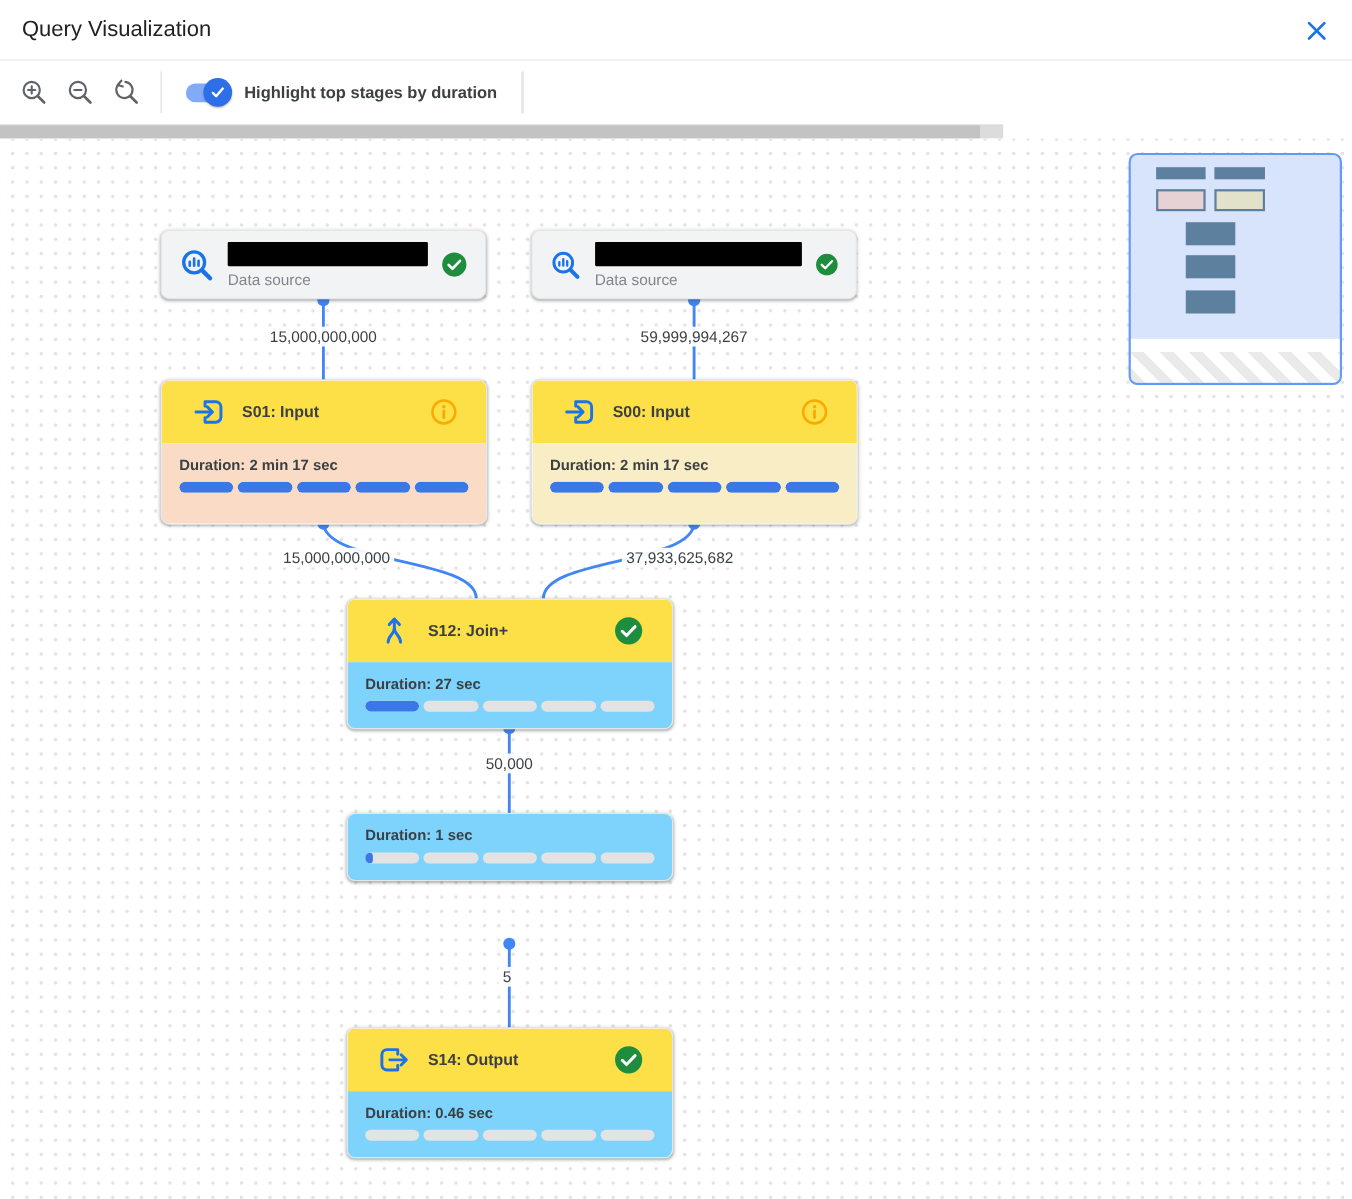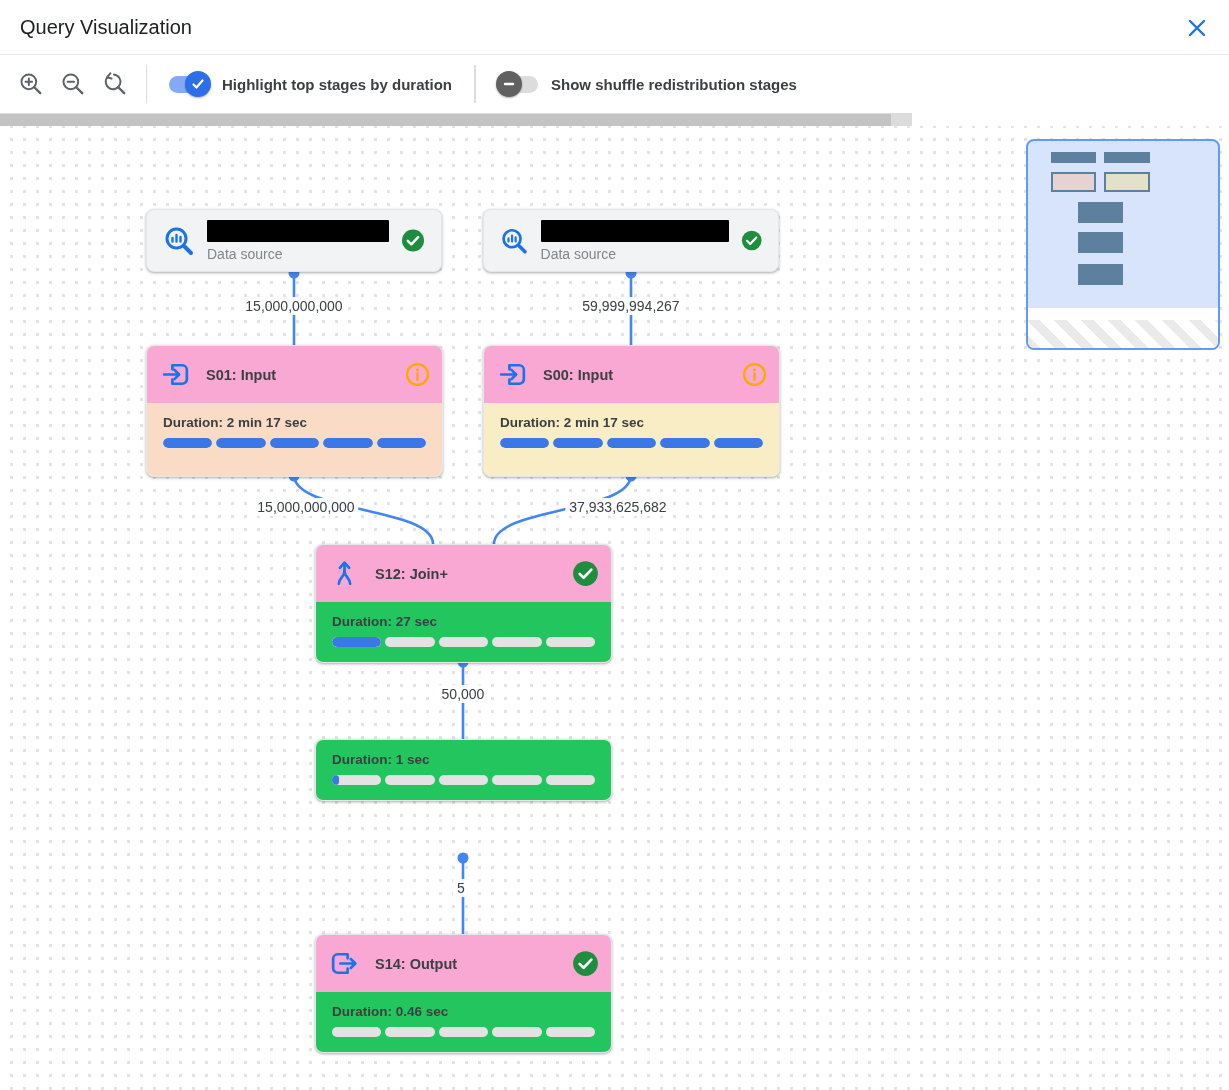--- a/index.html
+++ b/index.html
@@ -41,23 +41,23 @@
 
   
   .node { position:absolute; background:#fff; border:1px solid #e4e6e8; border-radius:8px;
     box-shadow:0 1px 2px rgba(60,64,67,.28), 0 1px 3px 1px rgba(60,64,67,.12); cursor:pointer; }
   .ds-node { width:296px; height:63px; display:flex; align-items:center; padding:0 16px; background:#f1f3f4; gap:12px; }
   .ds-mid { flex:1; display:flex; flex-direction:column; gap:4px; }
   .redaction { width:182px; height:22px; background:#000; border-radius:1px; }
   .ds-caption { font-size:14px; color:#80868b; }
 
   .stage-node { width:297px; overflow:hidden; }
-  .stage-header { height:57px; background:#f9a8d4; display:flex; align-items:center; padding:0 12px; gap:14px; }
+  .stage-header { height:57px; background:#fde047; display:flex; align-items:center; padding:0 26px; gap:14px; }
   .stage-title { flex:1; font-size:14.5px; font-weight:bold; color:#3c4043; }
-  .stage-body { padding:12px 16px 0 16px; background:#22c55e; }
+  .stage-body { padding:12px 16px 0 16px; background:#7dd3fc; }
   .stage-body.peach { background:#fadcc6; }
   .stage-body.yellow { background:#f9edc6; }
   .stage-body.tall { height:73px; }
   .stage-body.short { height:60px; }
   .duration { font-size:13.5px; font-weight:bold; color:#3c4043; margin-bottom:8px; }
   .bar { display:flex; gap:4px; height:10px; }
   .seg { flex:1; height:10px; background:#e3e3e3; border-radius:5px; overflow:hidden; }
   .segfill { height:100%; background:#3b78e7; border-radius:5px; }
 
   
@@ -117,30 +117,20 @@
             <path d="M2.5 7.5 L5.5 10.5 L11.5 3.5" fill="none" stroke="#fff" stroke-width="2.2" stroke-linecap="round" stroke-linejoin="round"></path>
           </svg>
         </div>
       </div>
       <span class="toggle-label">Highlight top stages by duration</span>
     </div>
     <div class="vdiv"></div>
 
     <div class="vdiv"></div>
 
-    <div class="toggle-group">
-      <div class="toggle off">
-        <div class="thumb">
-          <svg width="14" height="14" viewBox="0 0 14 14">
-            <path d="M3 7 H11" fill="none" stroke="#fff" stroke-width="2.4" stroke-linecap="round"></path>
-          </svg>
-        </div>
-      </div>
-      <span class="toggle-label">Show shuffle redistribution stages</span>
-    </div>
   </div>
 
   <div class="hscroll-track">
     <div class="hscroll-thumb"></div>
   </div>
 
   <div class="canvas">
 
     <svg class="edges-svg" viewBox="0 0 1229 964">
       <path d="M294 147 V219" stroke="#4285f4" stroke-width="2.6" fill="none"></path>

